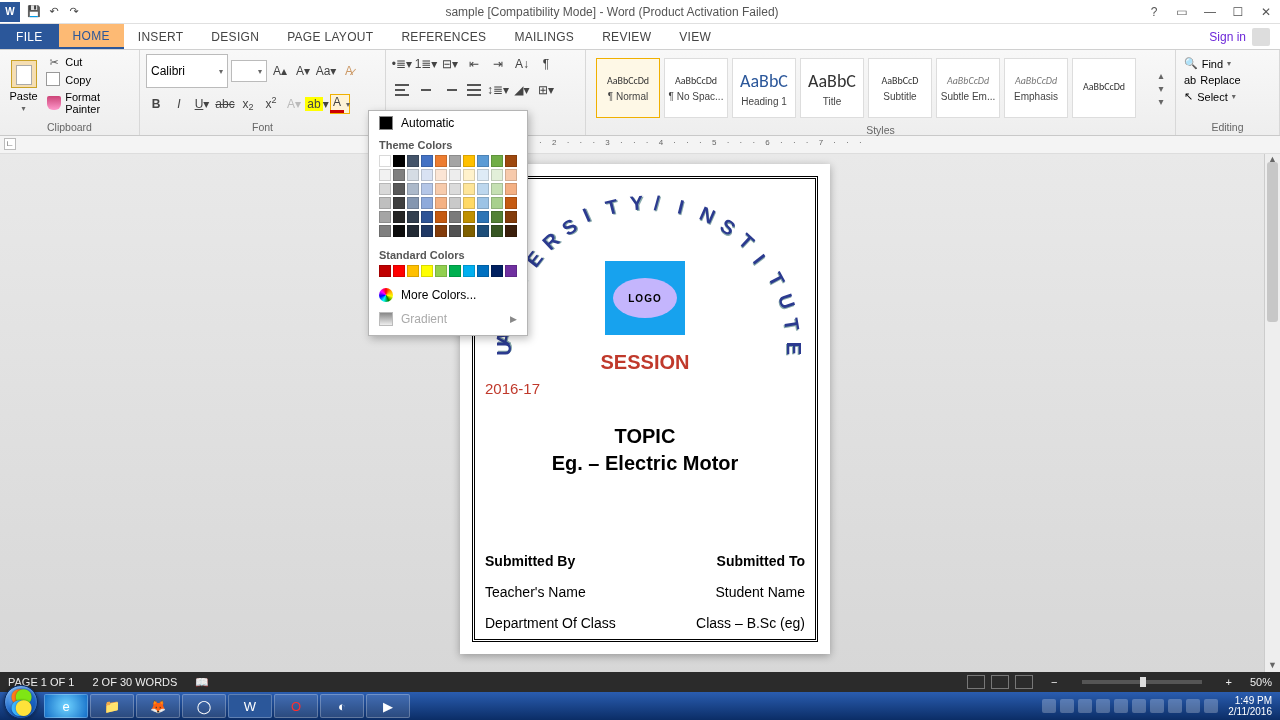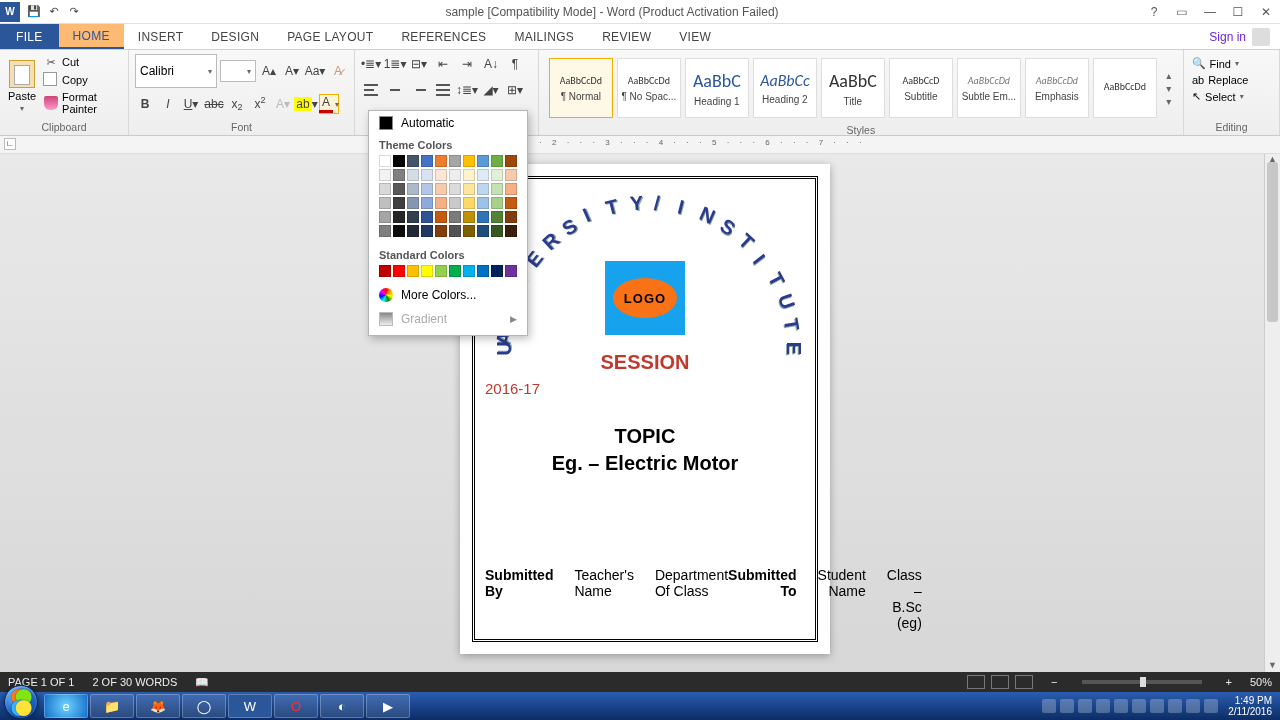--- a/index.html
+++ b/index.html
@@ -65,27 +65,27 @@
 .editing-item { display:flex; align-items:center; gap:4px; padding:1px 2px; }
 .ruler-area { height:18px; background:#f4f4f4; border-bottom:1px solid #ddd; position:relative; }
 .vruler-stub { position:absolute; left:4px; top:2px; width:12px; height:12px; border:1px solid #bbb; background:#fff; font-size:8px; text-align:center; }
 .hruler { position:absolute; left:460px; top:2px; height:14px; font-size:8px; color:#666; letter-spacing:4px; white-space:nowrap; }
 .doc-area { position:absolute; top:154px; left:0; right:0; bottom:46px; background:linear-gradient(#e9e9e9,#d7d7d7); overflow:hidden; }
 .page { position:absolute; left:460px; top:10px; width:370px; height:490px; background:#fff; box-shadow:0 2px 8px rgba(0,0,0,.3); padding:12px; }
 .page-inner { border:3px double #000; height:100%; padding:8px 10px; position:relative; display:flex; flex-direction:column; }
 .arch-text { position:relative; height:160px; }
 .arch-text span { position:absolute; font-weight:bold; font-size:20px; color:#2b3a8f; text-shadow:1px 1px 0 #8aa; }
 .logo-box { position:absolute; left:50%; top:74px; transform:translateX(-50%); width:80px; height:74px; background:#17a2ee; display:flex; align-items:center; justify-content:center; }
-.logo-oval { width:64px; height:40px; background:#f97316; border-radius:50%; display:flex; align-items:center; justify-content:center; font-size:13px; font-weight:bold; letter-spacing:1px; }
+.logo-oval { width:64px; height:40px; background:#c4b5fd; border-radius:50%; display:flex; align-items:center; justify-content:center; font-size:10px; font-weight:bold; letter-spacing:1px; }
 .session { text-align:center; color:#c0392b; font-size:20px; font-weight:600; margin-top:4px; }
 .session-year { text-align:left; color:#c0392b; font-size:15px; margin-top:6px; }
 .topic-lbl { text-align:center; font-weight:bold; font-size:20px; margin-top:28px; }
 .topic-val { text-align:center; font-weight:bold; font-size:20px; margin-top:4px; }
 .sub-row { display:flex; justify-content:space-between; margin-top:auto; font-size:14px; }
-.sub-col { display:flex; flex-direction:row; gap:21px;margin-top:34px; }
+.sub-col { display:flex; flex-direction:column; gap:15px;margin-top:34px; }
 .sub-col.right { text-align:right; }
 .sub-head { font-weight:bold; }
 .font-color-dropdown { position:absolute; left:358px; top:110px; width:160px; background:#fff; border:1px solid #b5b5b5; box-shadow:2px 3px 8px rgba(0,0,0,.25); z-index:50; font-size:12px; padding-bottom:4px;margin-left:10px; }
 .dd-row { display:flex; align-items:center; gap:8px; padding:5px 10px; }
 .swatch-black { width:14px; height:14px; background:#000; border:1px solid #888; }
 .dd-section { padding:4px 10px 2px; font-weight:bold; color:#555; font-size:11px; }
 .theme-grid { padding:2px 10px 6px; }
 .theme-row { display:flex; gap:2px; margin-bottom:2px; }
 .sw { width:12px; height:12px; border:1px solid rgba(0,0,0,.15); }
 .std-row { display:flex; gap:2px; padding:2px 10px 6px; }
@@ -278,24 +278,20 @@
           </div>
           <div class="style-item">
             <div class="style-prev ">AaBbCcDd</div>
             <div class="style-name">¶ No Spac...</div>
           </div>
           <div class="style-item">
             <div class="style-prev h1">AaBbC</div>
             <div class="style-name">Heading 1</div>
           </div>
           <div class="style-item">
-            <div class="style-prev h2">AaBbCc</div>
-            <div class="style-name">Heading 2</div>
-          </div>
-          <div class="style-item">
             <div class="style-prev t">AaBbC</div>
             <div class="style-name">Title</div>
           </div>
           <div class="style-item">
             <div class="style-prev ">AaBbCcD</div>
             <div class="style-name">Subtitle</div>
           </div>
           <div class="style-item">
             <div class="style-prev se">AaBbCcDd</div>
             <div class="style-name">Subtle Em...</div>

